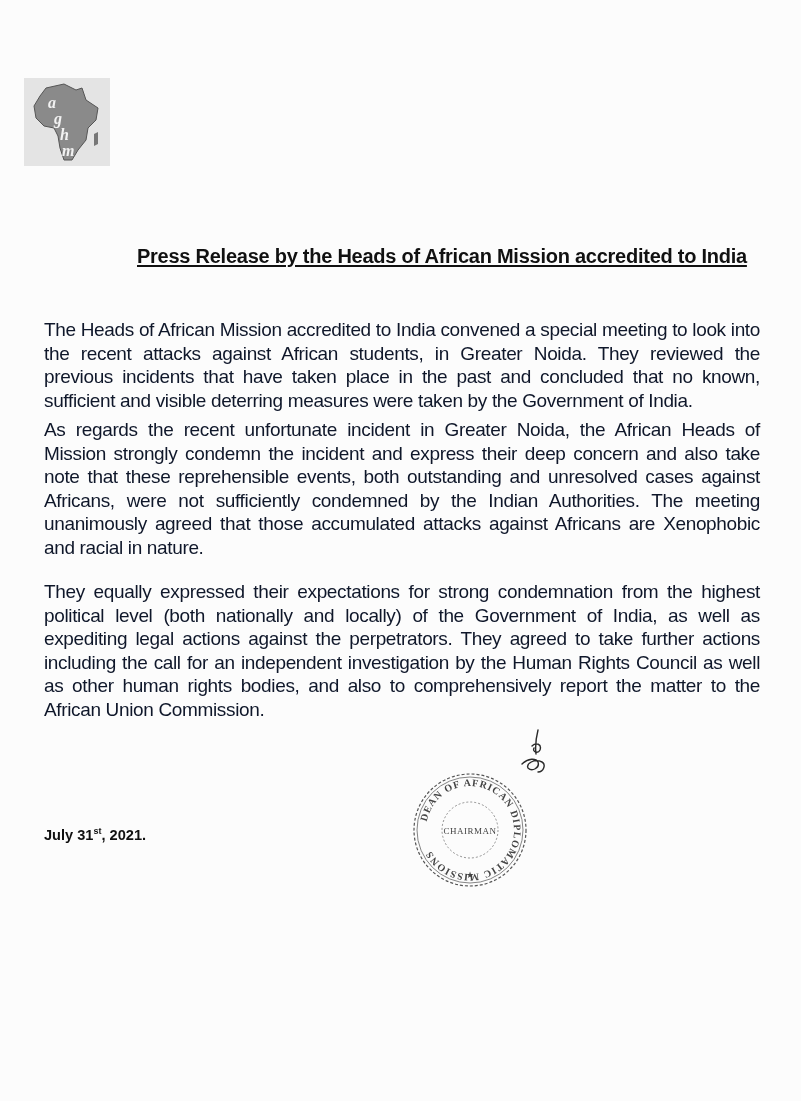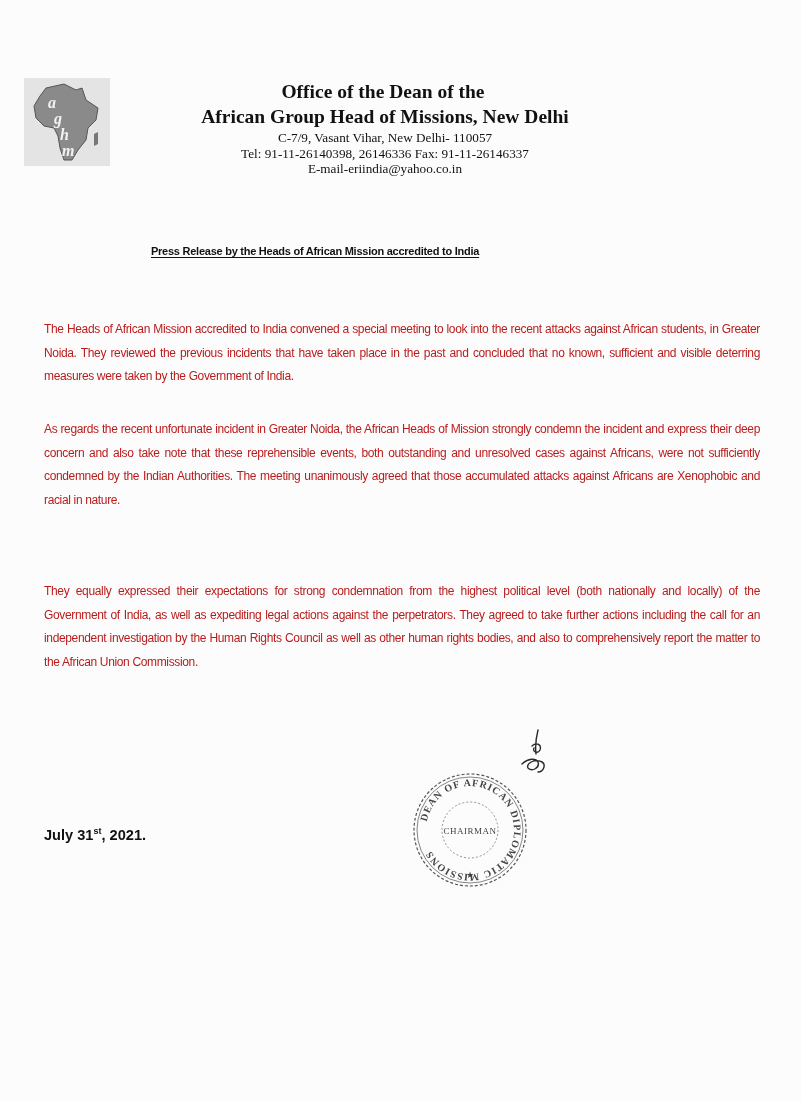--- a/index.html
+++ b/index.html
@@ -12,30 +12,30 @@
       position: absolute; left: 24px; top: 78px; width: 86px; height: 88px;
       background: #e2e2e2;
     }
     .logo svg { width: 100%; height: 100%; display: block; }
     .letterhead { position: absolute; left: 170px; top: 80px; width: 430px; text-align: center;
       font-family: "Liberation Serif", "DejaVu Serif", serif; }
     .lh-title1 { font-size: 19.5px; font-weight: bold; line-height: 24px; margin-left: -4px; }
     .lh-title2 { font-size: 19.5px; font-weight: bold; line-height: 26px; }
     .lh-line { font-size: 13.2px; line-height: 15.5px; }
     .headline {
-      position: absolute; left: 151px; top: 245px; width: 500px;
+      position: absolute; left: 137px; top: 245px; width: 500px;
       font-family: "Liberation Sans", "DejaVu Sans", sans-serif;
-      font-weight: bold; font-size: 11px; text-decoration: underline; text-underline-offset: 2px;
+      font-weight: bold; font-size: 20px; text-decoration: underline; text-underline-offset: 2px;
       white-space: nowrap; letter-spacing: -0.25px;
     }
     .body {
       position: absolute; left: 44px; width: 716px;
       font-family: "Liberation Sans", "DejaVu Sans", sans-serif;
-      font-size: 12px; line-height: 23.6px; text-align: justify; letter-spacing: -0.35px;
-      color: #b91c1c;
+      font-size: 19px; line-height: 23.6px; text-align: justify; letter-spacing: -0.35px;
+      color: #0f172a;
     }
     .p1 { top: 318px; }
     .p2 { top: 418px; }
     .p3 { top: 580px; }
     .date {
       position: absolute; left: 44px; top: 826px;
       font-family: "Liberation Sans", "DejaVu Sans", sans-serif; font-weight: bold; font-size: 14.6px;
     }
     .date sup { font-size: 9px; }
     .seal { position: absolute; left: 410px; top: 770px; width: 120px; height: 120px; }
@@ -51,27 +51,20 @@
       <rect width="86" height="88" fill="#e4e4e4"></rect>
       <path d="M22 10 L40 6 L52 12 L58 10 L62 22 L74 30 L72 42 L64 50 L62 62 L54 72 L48 82 L40 82 L36 70 L34 58 L30 50 L20 48 L12 40 L10 28 L16 18 Z" fill="#8a8a8a" stroke="#555" stroke-width="1"></path>
       <path d="M70 56 L74 54 L74 66 L70 68 Z" fill="#777"></path>
       <text x="24" y="30" font-size="16" font-style="italic" font-weight="bold" fill="#f2f2f2" font-family="Liberation Serif, serif">a</text>
       <text x="30" y="46" font-size="16" font-style="italic" font-weight="bold" fill="#f2f2f2" font-family="Liberation Serif, serif">g</text>
       <text x="36" y="62" font-size="16" font-style="italic" font-weight="bold" fill="#f2f2f2" font-family="Liberation Serif, serif">h</text>
       <text x="38" y="78" font-size="16" font-style="italic" font-weight="bold" fill="#f2f2f2" font-family="Liberation Serif, serif">m</text>
     </svg>
   </div>
 
-  <div class="letterhead">
-    <div class="lh-title1">Office of the Dean of the</div>
-    <div class="lh-title2">African Group Head of Missions, New Delhi</div>
-    <div class="lh-line">C-7/9, Vasant Vihar, New Delhi- 110057</div>
-    <div class="lh-line">Tel: 91-11-26140398, 26146336 Fax: 91-11-26146337</div>
-    <div class="lh-line">E-mail-eriindia@yahoo.co.in</div>
-  </div>
 
   <div class="headline">Press Release by the Heads of African Mission accredited to India</div>
 
   <p class="body p1" style="margin:0">The Heads of African Mission accredited to India convened a special meeting to look into the recent attacks against African students, in Greater Noida. They reviewed the previous incidents that have taken place in the past and concluded that no known, sufficient and visible deterring measures were taken by the Government of India.</p>
   <p class="body p2" style="margin:0">As regards the recent unfortunate incident in Greater Noida, the African Heads of Mission strongly condemn the incident and express their deep concern and also take note that these reprehensible events, both outstanding and unresolved cases against Africans, were not sufficiently condemned by the Indian Authorities. The meeting unanimously agreed that those accumulated attacks against Africans are Xenophobic and racial in nature.</p>
   <p class="body p3" style="margin:0">They equally expressed their expectations for strong condemnation from the highest political level (both nationally and locally) of the Government of India, as well as expediting legal actions against the perpetrators. They agreed to take further actions including the call for an independent investigation by the Human Rights Council as well as other human rights bodies, and also to comprehensively report the matter to the African Union Commission.</p>
 
   <div class="date"><span>July 31</span><sup>st</sup><span>, 2021.</span></div>
 
   <div class="signature">

